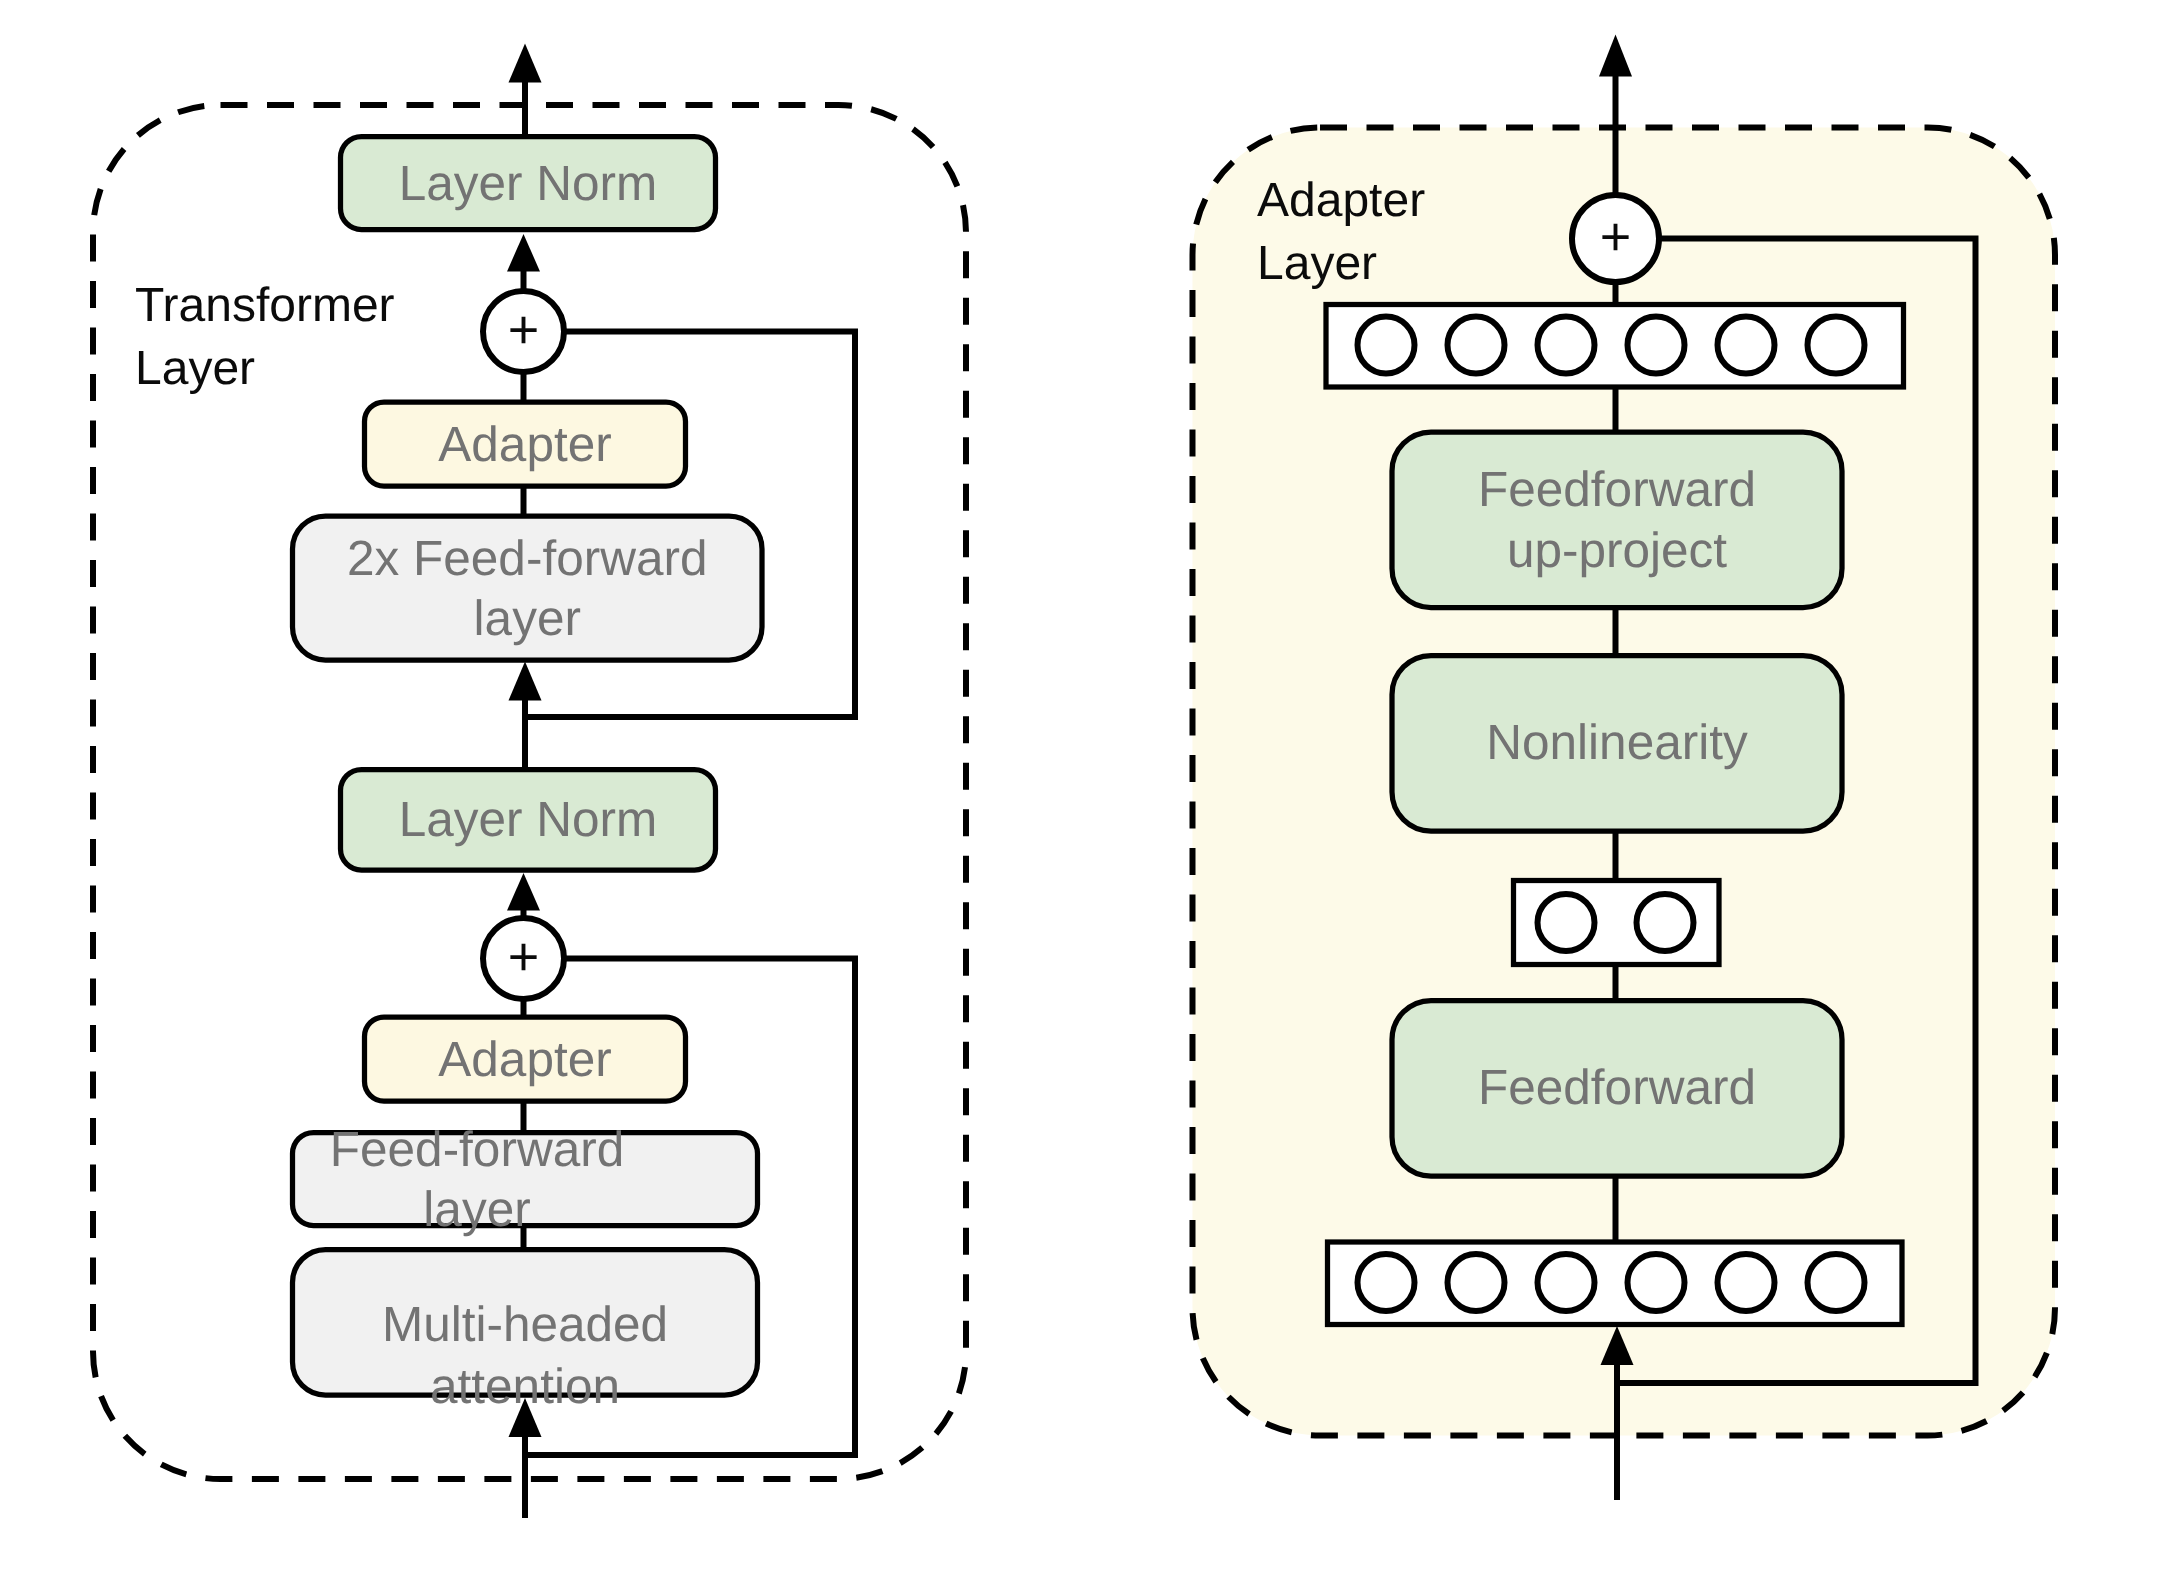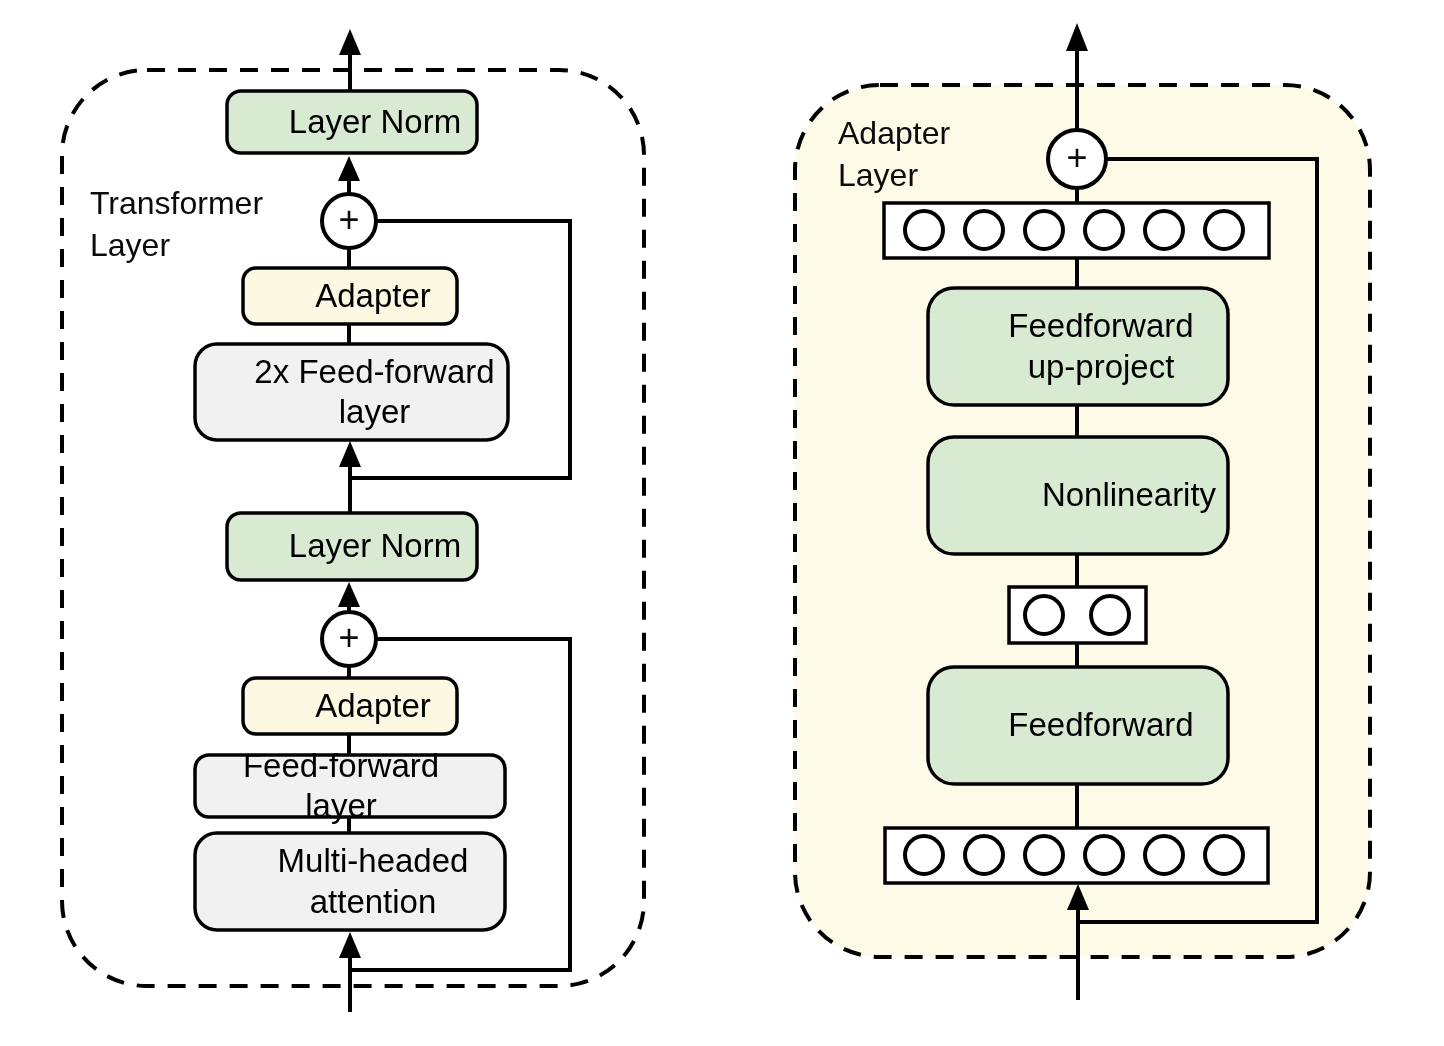--- a/index.html
+++ b/index.html
@@ -17,23 +17,22 @@
     color:#0b0b0b;
     overflow:hidden;
   }
   .stage svg{position:absolute;left:0;top:0;}
   .lbl{
     position:absolute;
     display:flex;flex-direction:column;
     align-items:center;justify-content:center;
     text-align:center;
     font-size:33px;line-height:1.22;
-    color:#000000;
+    color:#737373;
     pointer-events:none;
-    margin-left:23px;
   }
   .corner-lbl{
     position:absolute;
     display:flex;flex-direction:column;
     align-items:flex-start;justify-content:flex-start;
     text-align:left;
     font-size:32px;line-height:1.32;
     color:#0b0b0b;
   }
   .plus-lbl{
@@ -179,36 +178,36 @@
   </div>
 
   <div class="lbl" style="left:227px;top:513px;width:250px;height:67px;">Layer Norm</div>
 
   <div class="plus-lbl" style="left:322px;top:612px;width:54px;height:54px;">+</div>
 
   <div class="lbl" style="left:243px;top:678px;width:214px;height:56px;">Adapter</div>
 
   <div class="lbl" style="left:195px;top:755px;width:246px;height:62px;">Feed-forward layer</div>
 
-  <div class="lbl" style="left:195px;top:833px;width:310px;height:97px;">
+  <div class="lbl" style="left:195px;top:855px;width:310px;height:97px;">
     <span>Multi-headed</span>
     <span>attention</span>
   </div>
 
   <div class="corner-lbl" style="left:838px;top:112px;width:220px;">
     <span>Adapter</span>
     <span>Layer</span>
   </div>
 
   <div class="plus-lbl" style="left:1048px;top:130px;width:58px;height:58px;">+</div>
 
   <div class="lbl" style="left:928px;top:288px;width:300px;height:117px;">
     <span>Feedforward</span>
     <span>up-project</span>
   </div>
 
-  <div class="lbl" style="left:956px;top:437px;width:300px;height:117px;">Nonlinearity</div>
+  <div class="lbl" style="left:928px;top:437px;width:300px;height:117px;">Nonlinearity</div>
 
   <div class="lbl" style="left:928px;top:667px;width:300px;height:117px;">
     <span>Feedforward</span>
   </div>
 
 </div>
 
 </body></html>

